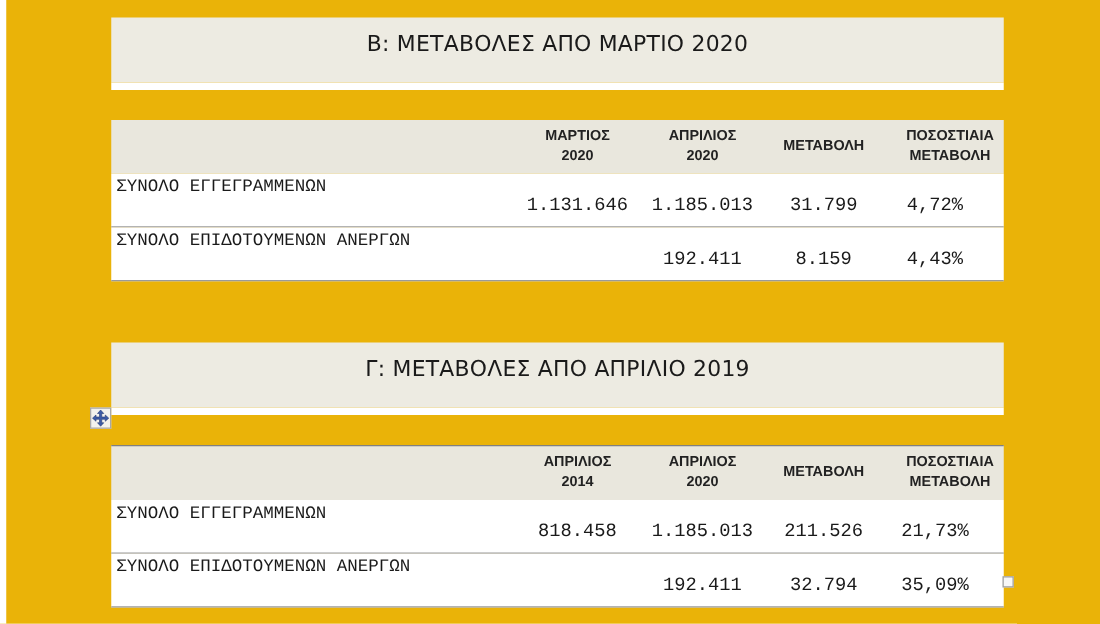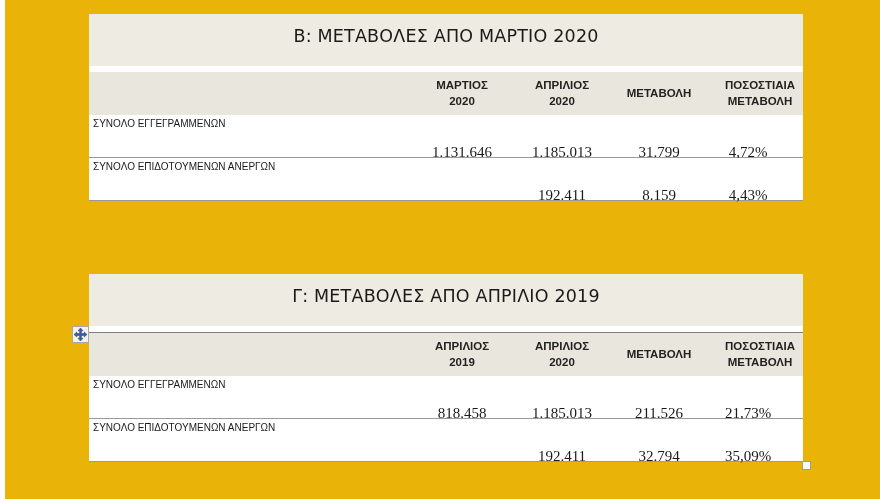--- a/index.html
+++ b/index.html
@@ -52,20 +52,21 @@
 
   .band-gap {
     height: 6px;
     background: #ffffff;
   }
 
   .head-band {
     height: 43px;
     background: #e9e7dd;
     position: relative;
+    margin-top: 24px;
   }
   .head-band.with-top-rule {
     border-top: 1.5px solid #808080;
   }
 
   .hcell {
     position: absolute;
     top: 5px;
     text-align: center;
     font-size: 11.5px;
@@ -89,35 +90,34 @@
     height: 42px;
     background: #ffffff;
     border-bottom: 1.2px solid #9a9a9a;
   }
   .data-row.first { border-top: none; }
 
   .row-label {
     position: absolute;
     left: 4px;
     top: 3px;
-    font-size: 10px;
+    font-size: 14px;
     color: #1a1a1a;
-    font-family: Liberation Sans, sans-serif;
+    font-family: Liberation Mono, monospace;
     white-space: nowrap;
   }
 
   .dcell {
     position: absolute;
     top: 17px;
     text-align: center;
     font-size: 15px;
     color: #1a1a1a;
-    font-family: Liberation Serif, serif;
+    font-family: Liberation Mono, monospace;
     white-space: nowrap;
-    margin-top: 12px;
   }
   .dcell.col-4 { left: 596px; width: 126px; }
 
   
   .move-handle {
     position: absolute;
     left: 67px;
     top: 326px;
     width: 17px;
     height: 17px;
@@ -190,21 +190,21 @@
 
     <div class="title-band">
       <div class="title-text">Γ: ΜΕΤΑΒΟΛΕΣ ΑΠΟ ΑΠΡΙΛΙΟ 2019</div>
     </div>
 
     <div class="band-gap"></div>
 
     <div class="head-band with-top-rule">
       <div class="hcell col-1">
         <span>ΑΠΡΙΛΙΟΣ</span>
-        <span class="l2">2019</span>
+        <span class="l2">2014</span>
       </div>
       <div class="hcell col-2">
         <span>ΑΠΡΙΛΙΟΣ</span>
         <span class="l2">2020</span>
       </div>
       <div class="hcell col-3">
         <span>ΜΕΤΑΒΟΛΗ</span>
       </div>
       <div class="hcell col-4">
         <span>ΠΟΣΟΣΤΙΑΙΑ</span>

